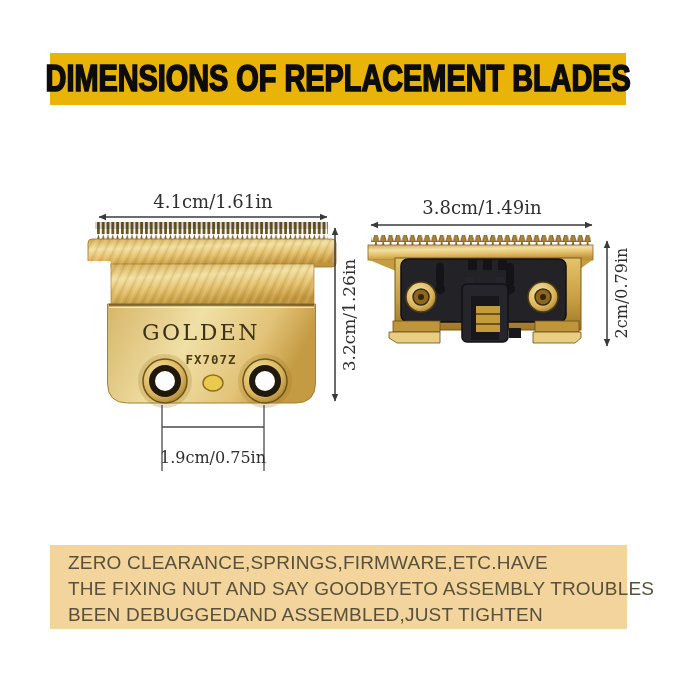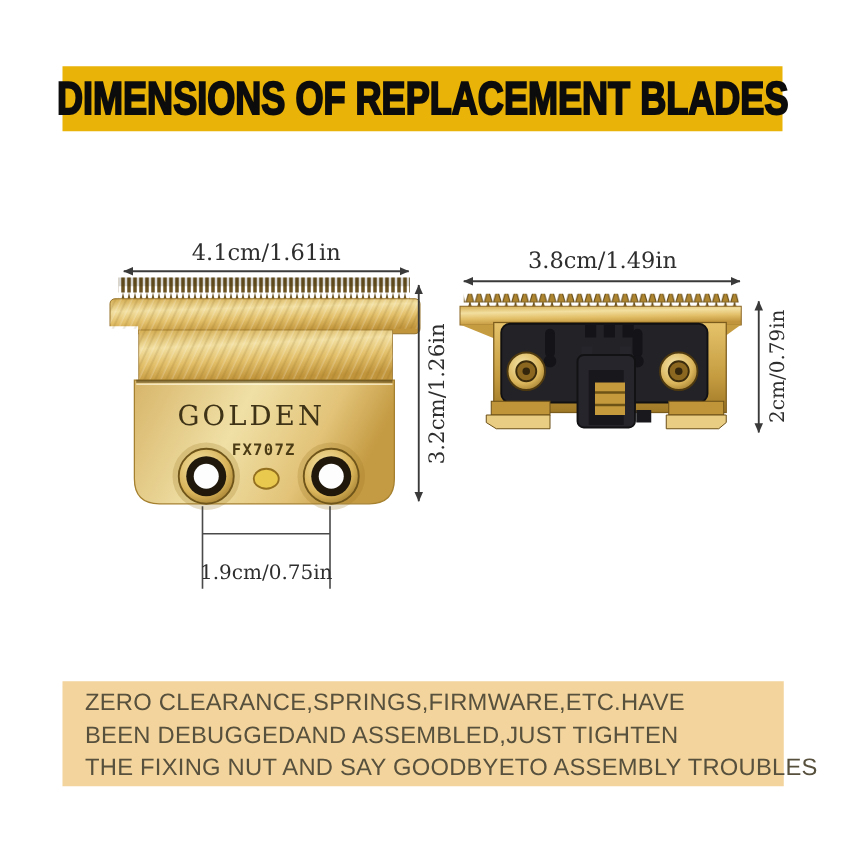--- a/index.html
+++ b/index.html
@@ -171,15 +171,15 @@
   <g>
     <text class="dim-text" x="482" y="214" font-size="18" text-anchor="middle">3.8cm/1.49in</text>
     <line x1="371" y1="225" x2="592" y2="225" stroke="#3a3a3a" stroke-width="1.5" marker-start="url(#arr)" marker-end="url(#arr)"></line>
     <line x1="607" y1="241" x2="607" y2="346" stroke="#3a3a3a" stroke-width="1.5" marker-start="url(#arr)" marker-end="url(#arr)"></line>
     <text class="dim-text" transform="translate(627,293) rotate(-90)" font-size="16" text-anchor="middle">2cm/0.79in</text>
   </g>
 </svg>
 
 <div class="footer">
   <div class="line">ZERO CLEARANCE,SPRINGS,FIRMWARE,ETC.HAVE</div>
+  <div class="line">THE FIXING NUT AND SAY GOODBYETO ASSEMBLY TROUBLES</div>
   <div class="line">BEEN DEBUGGEDAND ASSEMBLED,JUST TIGHTEN</div>
-  <div class="line">THE FIXING NUT AND SAY GOODBYETO ASSEMBLY TROUBLES</div>
 </div>
 
 </body></html>

